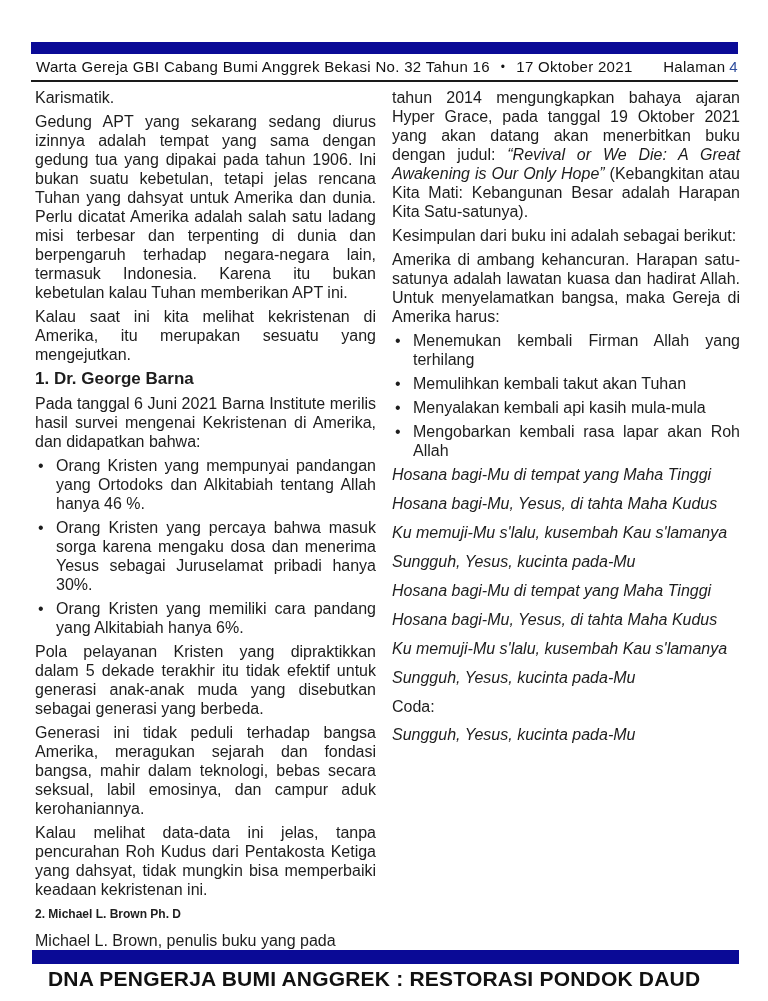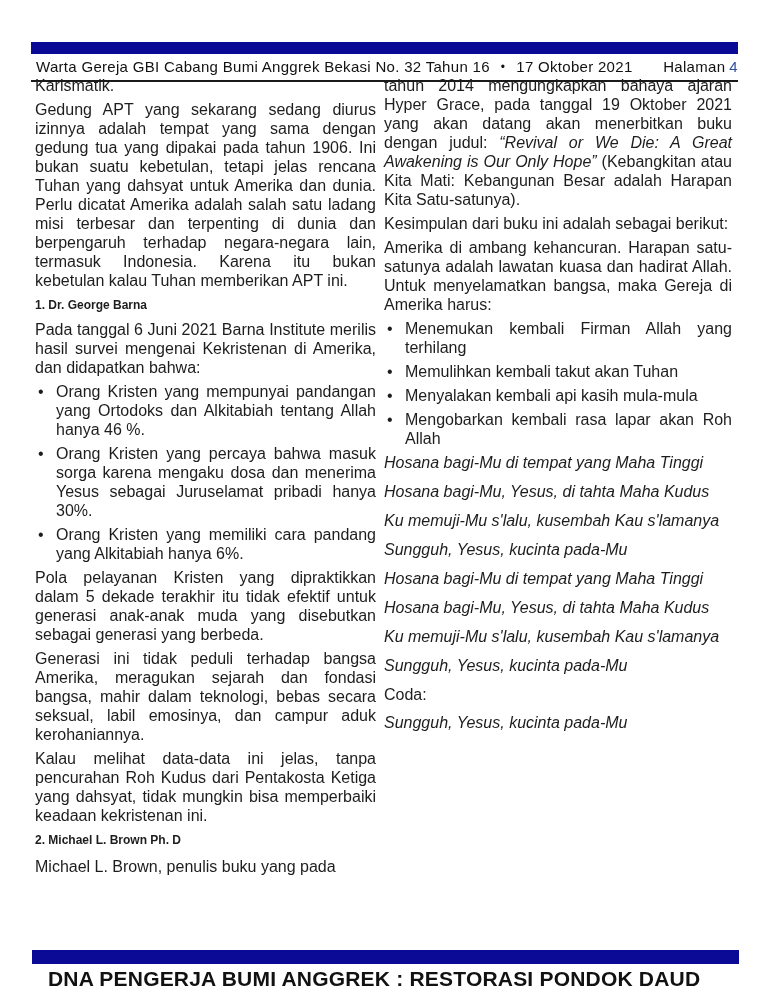--- a/index.html
+++ b/index.html
@@ -27,29 +27,29 @@
   .header-left { white-space:nowrap; }
   .header-sep { display:inline-block; margin:0 11px; font-size:12px; position:relative; top:-1px; }
   .header-right { white-space:nowrap; }
   .page-num { color:#2f4e9d; margin-left:4px; }
   .header-rule {
     position:absolute; left:31px; top:80px;
     width:707px; height:2px; background:#1a1a1a;
   }
   
   .columns {
-    position:absolute; left:35px; top:76px; right:28px;
-    display:flex; gap:8px;
+    position:absolute; left:35px; top:88px; right:28px;
+    display:flex; gap:16px;
   }
   .col { font-size:16px; line-height:19px; }
   .col-left  { width:341px; flex:none; }
   .col-right { width:348px; flex:none; }
   .para { text-align:justify; margin-bottom:5px; }
   .para:last-child { margin-bottom:12px; }
-  .heading-bold { font-weight:bold; font-size:12px; line-height:20px; margin:3px 0 5px 0; }
+  .heading-bold { font-weight:bold; font-size:17px; line-height:20px; margin:3px 0 5px 0; }
   .heading-mixed { font-size:12px; line-height:20px; margin:4px 0 7px 0; }
   .heading-mixed .bold-part { font-weight:bold; }
   .bullet-item { display:flex; margin-bottom:5px; }
   .bullet-glyph { flex:none; width:21px; padding-left:3px; }
   .bullet-text { flex:1; text-align:justify; }
   .italic-title { font-style:italic; }
   .lyric { font-style:italic; margin-bottom:10px; text-align:left; }
   .song-label { margin:3px 0 9px 0; }
   
   .bottom-bar {
@@ -78,20 +78,21 @@
       <span>Halaman</span><span class="page-num">4</span>
     </div>
   </div>
   <div class="header-rule"></div>
 
   <div class="columns">
 
     <section class="col col-left">
       <p class="para">Karismatik.</p>
       <p class="para">Gedung APT yang sekarang sedang diurus izinnya adalah tempat yang sama dengan gedung tua yang dipakai pada tahun 1906. Ini bukan suatu kebetulan, tetapi jelas rencana Tuhan yang dahsyat untuk Amerika dan dunia. Perlu dicatat Amerika adalah salah satu ladang misi terbesar dan terpenting di dunia dan berpengaruh terhadap negara-negara lain, termasuk Indonesia. Karena itu bukan kebetulan kalau Tuhan memberikan APT ini.</p>
+      <p class="para">Kalau saat ini kita melihat kekristenan di Amerika, itu merupakan sesuatu yang mengejutkan.</p>
       <h3 class="heading-bold">1. Dr. George Barna</h3>
       <p class="para">Pada tanggal 6 Juni 2021 Barna Institute merilis hasil survei mengenai Kekristenan di Amerika, dan didapatkan bahwa:</p>
 
       <div class="bullet-item">
         <span class="bullet-glyph">•</span>
         <span class="bullet-text">Orang Kristen yang mempunyai pandangan yang Ortodoks dan Alkitabiah tentang Allah hanya 46 %.</span>
       </div>
       <div class="bullet-item">
         <span class="bullet-glyph">•</span>
         <span class="bullet-text">Orang Kristen yang percaya bahwa masuk sorga karena mengaku dosa dan menerima Yesus sebagai Juruselamat pribadi hanya 30%.</span>

